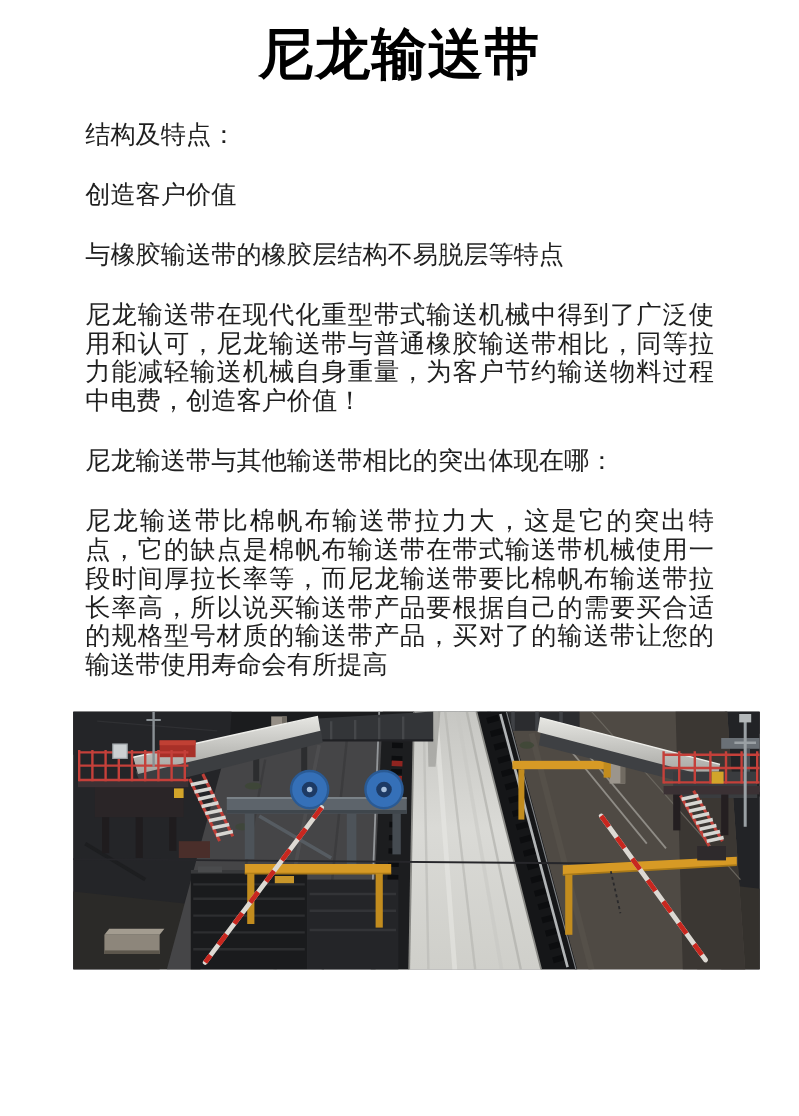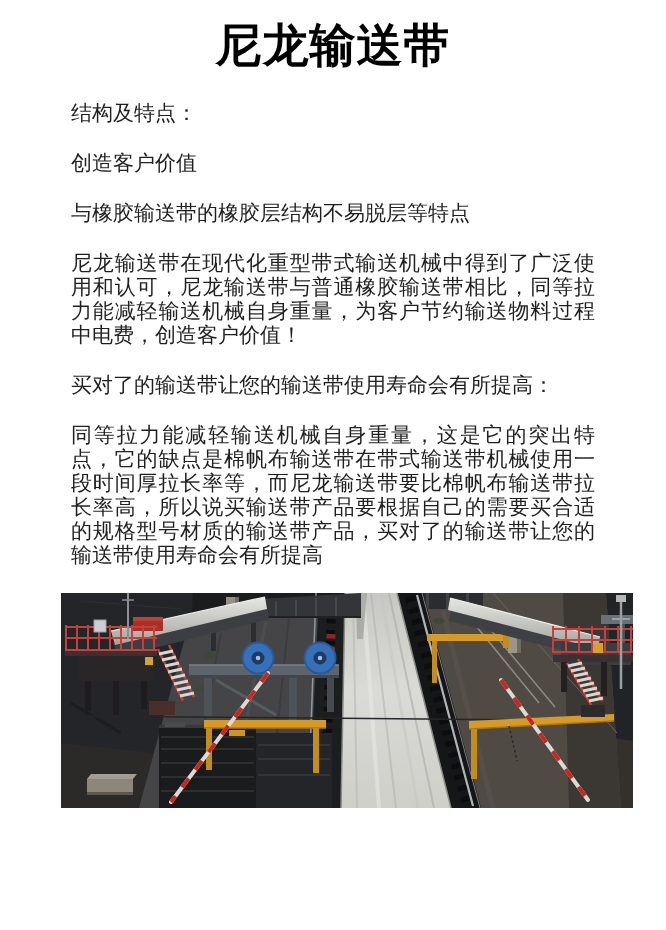--- a/index.html
+++ b/index.html
@@ -23,22 +23,22 @@
 
 <div class="page">
 
   <h1 class="page-title">尼龙输送带</h1>
 
   <div class="body-text">
     <p>结构及特点：</p>
     <p>创造客户价值</p>
     <p>与橡胶输送带的橡胶层结构不易脱层等特点</p>
     <p>尼龙输送带在现代化重型带式输送机械中得到了广泛使用和认可，尼龙输送带与普通橡胶输送带相比，同等拉力能减轻输送机械自身重量，为客户节约输送物料过程中电费，创造客户价值！</p>
-    <p>买对了的输送带让您的输送带使用寿命会有所提高：</p>
-    <p>同等拉力能减轻输送机械自身重量，这是它的突出特点，它的缺点是棉帆布输送带在带式输送带机械使用一段时间厚拉长率等，而尼龙输送带要比棉帆布输送带拉长率高，所以说买输送带产品要根据自己的需要买合适的规格型号材质的输送带产品，买对了的输送带让您的输送带使用寿命会有所提高</p>
+    <p>尼龙输送带与其他输送带相比的突出体现在哪：</p>
+    <p>尼龙输送带比棉帆布输送带拉力大，这是它的突出特点，它的缺点是棉帆布输送带在带式输送带机械使用一段时间厚拉长率等，而尼龙输送带要比棉帆布输送带拉长率高，所以说买输送带产品要根据自己的需要买合适的规格型号材质的输送带产品，买对了的输送带让您的输送带使用寿命会有所提高</p>
   </div>
 
   <figure class="photo">
     <svg viewBox="0 0 610 215" role="img" aria-label="煤场带式输送机现场照片：中间为浅色输送带，两侧为带红色护栏平台的输送机与红白警示杆">
       <defs>
         <linearGradient id="beltGrad" x1="0" y1="0" x2="0" y2="1">
           <stop offset="0" stop-color="#c7c7c3"></stop>
           <stop offset="0.45" stop-color="#dadad6"></stop>
           <stop offset="1" stop-color="#cfcfca"></stop>
         </linearGradient>

